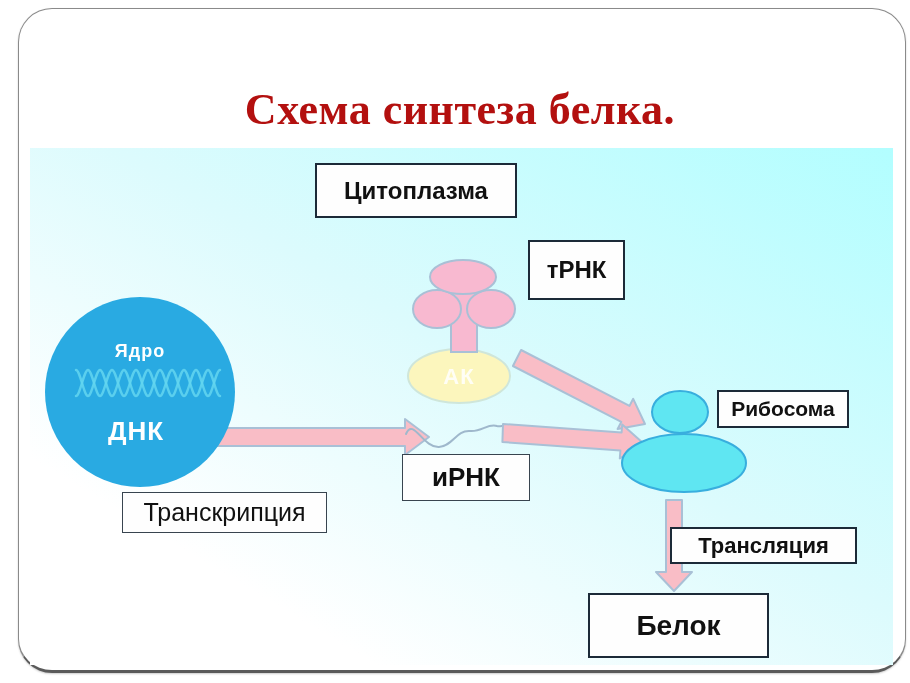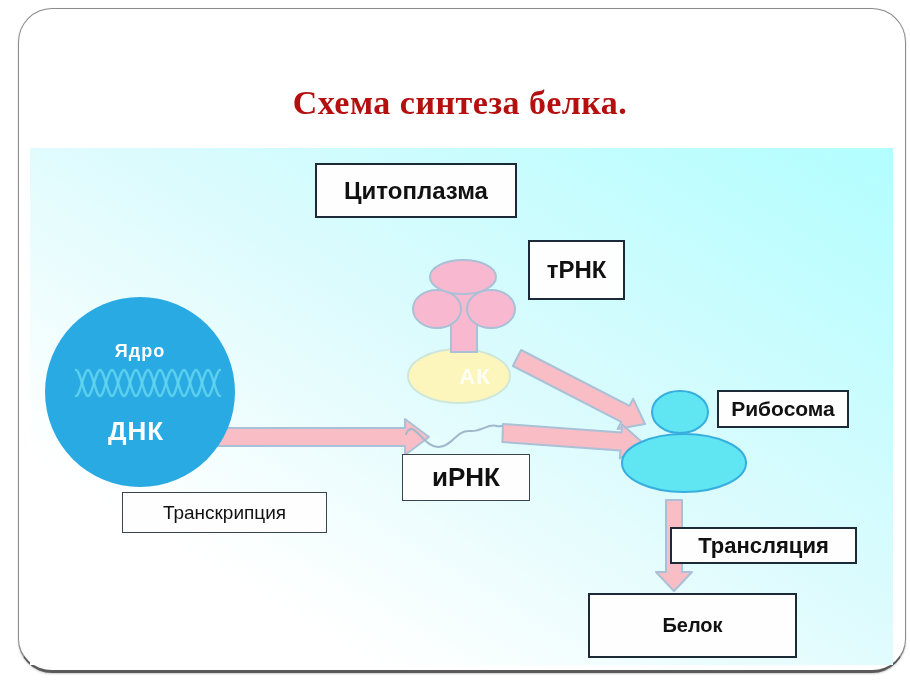--- a/index.html
+++ b/index.html
@@ -3,42 +3,42 @@
 <meta charset="utf-8">
 <style>
   html,body{margin:0;padding:0;width:910px;height:683px;background:#fff;
     font-family:"Liberation Sans",sans-serif;overflow:hidden;position:relative;}
   .abs{position:absolute;}
   
   .slide{left:18px;top:8px;width:886px;height:661px;background:#fff;
     border:1.5px solid #8a8a8a;border-bottom:3px solid #5a5a5a;border-radius:34px;
     box-shadow:0 1px 2px rgba(0,0,0,.2);}
   .title{left:50px;top:84px;width:820px;text-align:center;
-    font-family:"Liberation Serif",serif;font-weight:bold;font-size:34px;
+    font-family:"Liberation Serif",serif;font-weight:bold;font-size:44px;
     color:var(--title_red,#b3100f);letter-spacing:.5px;}
   .canvas{left:30px;top:148px;width:863px;height:517px;
     background:linear-gradient(to left bottom,var(--bg_cyan_top,#b2feff) 0%,#dcfbfd 45%,var(--bg_white,#ffffff) 80%);}
   svg.layer{left:0;top:0;width:910px;height:683px;}
   
   .box{background:#fefefe;border:2.5px solid var(--box_border,#1c2a38);
     display:flex;align-items:center;justify-content:center;
     color:#111;font-weight:bold;box-sizing:border-box;}
   .box.thin{border-width:1.5px;border-color:#38444f;}
   .b-cytoplasm{left:315px;top:163px;width:202px;height:55px;font-size:24px;}
   .b-trna{left:528px;top:240px;width:97px;height:60px;font-size:24px;}
   .b-ribosome{left:717px;top:390px;width:132px;height:38px;font-size:21px;}
   .b-mrna{left:402px;top:454px;width:128px;height:47px;font-size:26px;}
-  .b-transcription{left:122px;top:492px;width:205px;height:41px;font-size:19px;font-weight:500;}
+  .b-transcription{left:122px;top:492px;width:205px;height:41px;font-size:25px;font-weight:500;}
   .b-translation{left:670px;top:527px;width:187px;height:37px;font-size:22px;}
-  .b-protein{left:588px;top:593px;width:209px;height:65px;font-size:20px;}
+  .b-protein{left:588px;top:593px;width:181px;height:65px;font-size:28px;}
   
   .on-shape{color:#fff;font-weight:bold;text-align:center;letter-spacing:1px;}
   .t-nucleus{left:90px;top:341px;width:100px;font-size:18px;}
   .t-dna{left:86px;top:416px;width:100px;font-size:26px;}
-  .t-ak{left:409px;top:364px;width:100px;font-size:22px;color:rgba(255,255,255,.85);margin-left:16px;}
+  .t-ak{left:409px;top:364px;width:100px;font-size:22px;color:rgba(255,255,255,.85);}
   
   .arrow{fill:var(--pink_arrow_fill,#f9bdc6);stroke:var(--pink_border,#a9c0d6);
     stroke-width:2;stroke-linejoin:round;}
   .nucleus{fill:var(--nucleus_blue,#29aae2);}
   .helix{fill:none;stroke:var(--helix_cyan,#63d6f0);stroke-width:2.5;
     stroke-linecap:round;opacity:.85;}
   .clover{fill:var(--pink_fill,#f9bccd);stroke:var(--pink_border,#a9c0d6);stroke-width:2;}
   .ak-ellipse{fill:var(--yellow_fill,#fcf6bd);stroke:var(--yellow_border,#cfe6da);stroke-width:2;}
   .wave{fill:none;stroke:var(--wave_stroke,#9fb8cc);stroke-width:2;stroke-linecap:round;}
   .ribo{fill:var(--ribosome_fill,#5fe6f2);stroke:var(--ribosome_border,#38aede);stroke-width:2;}

